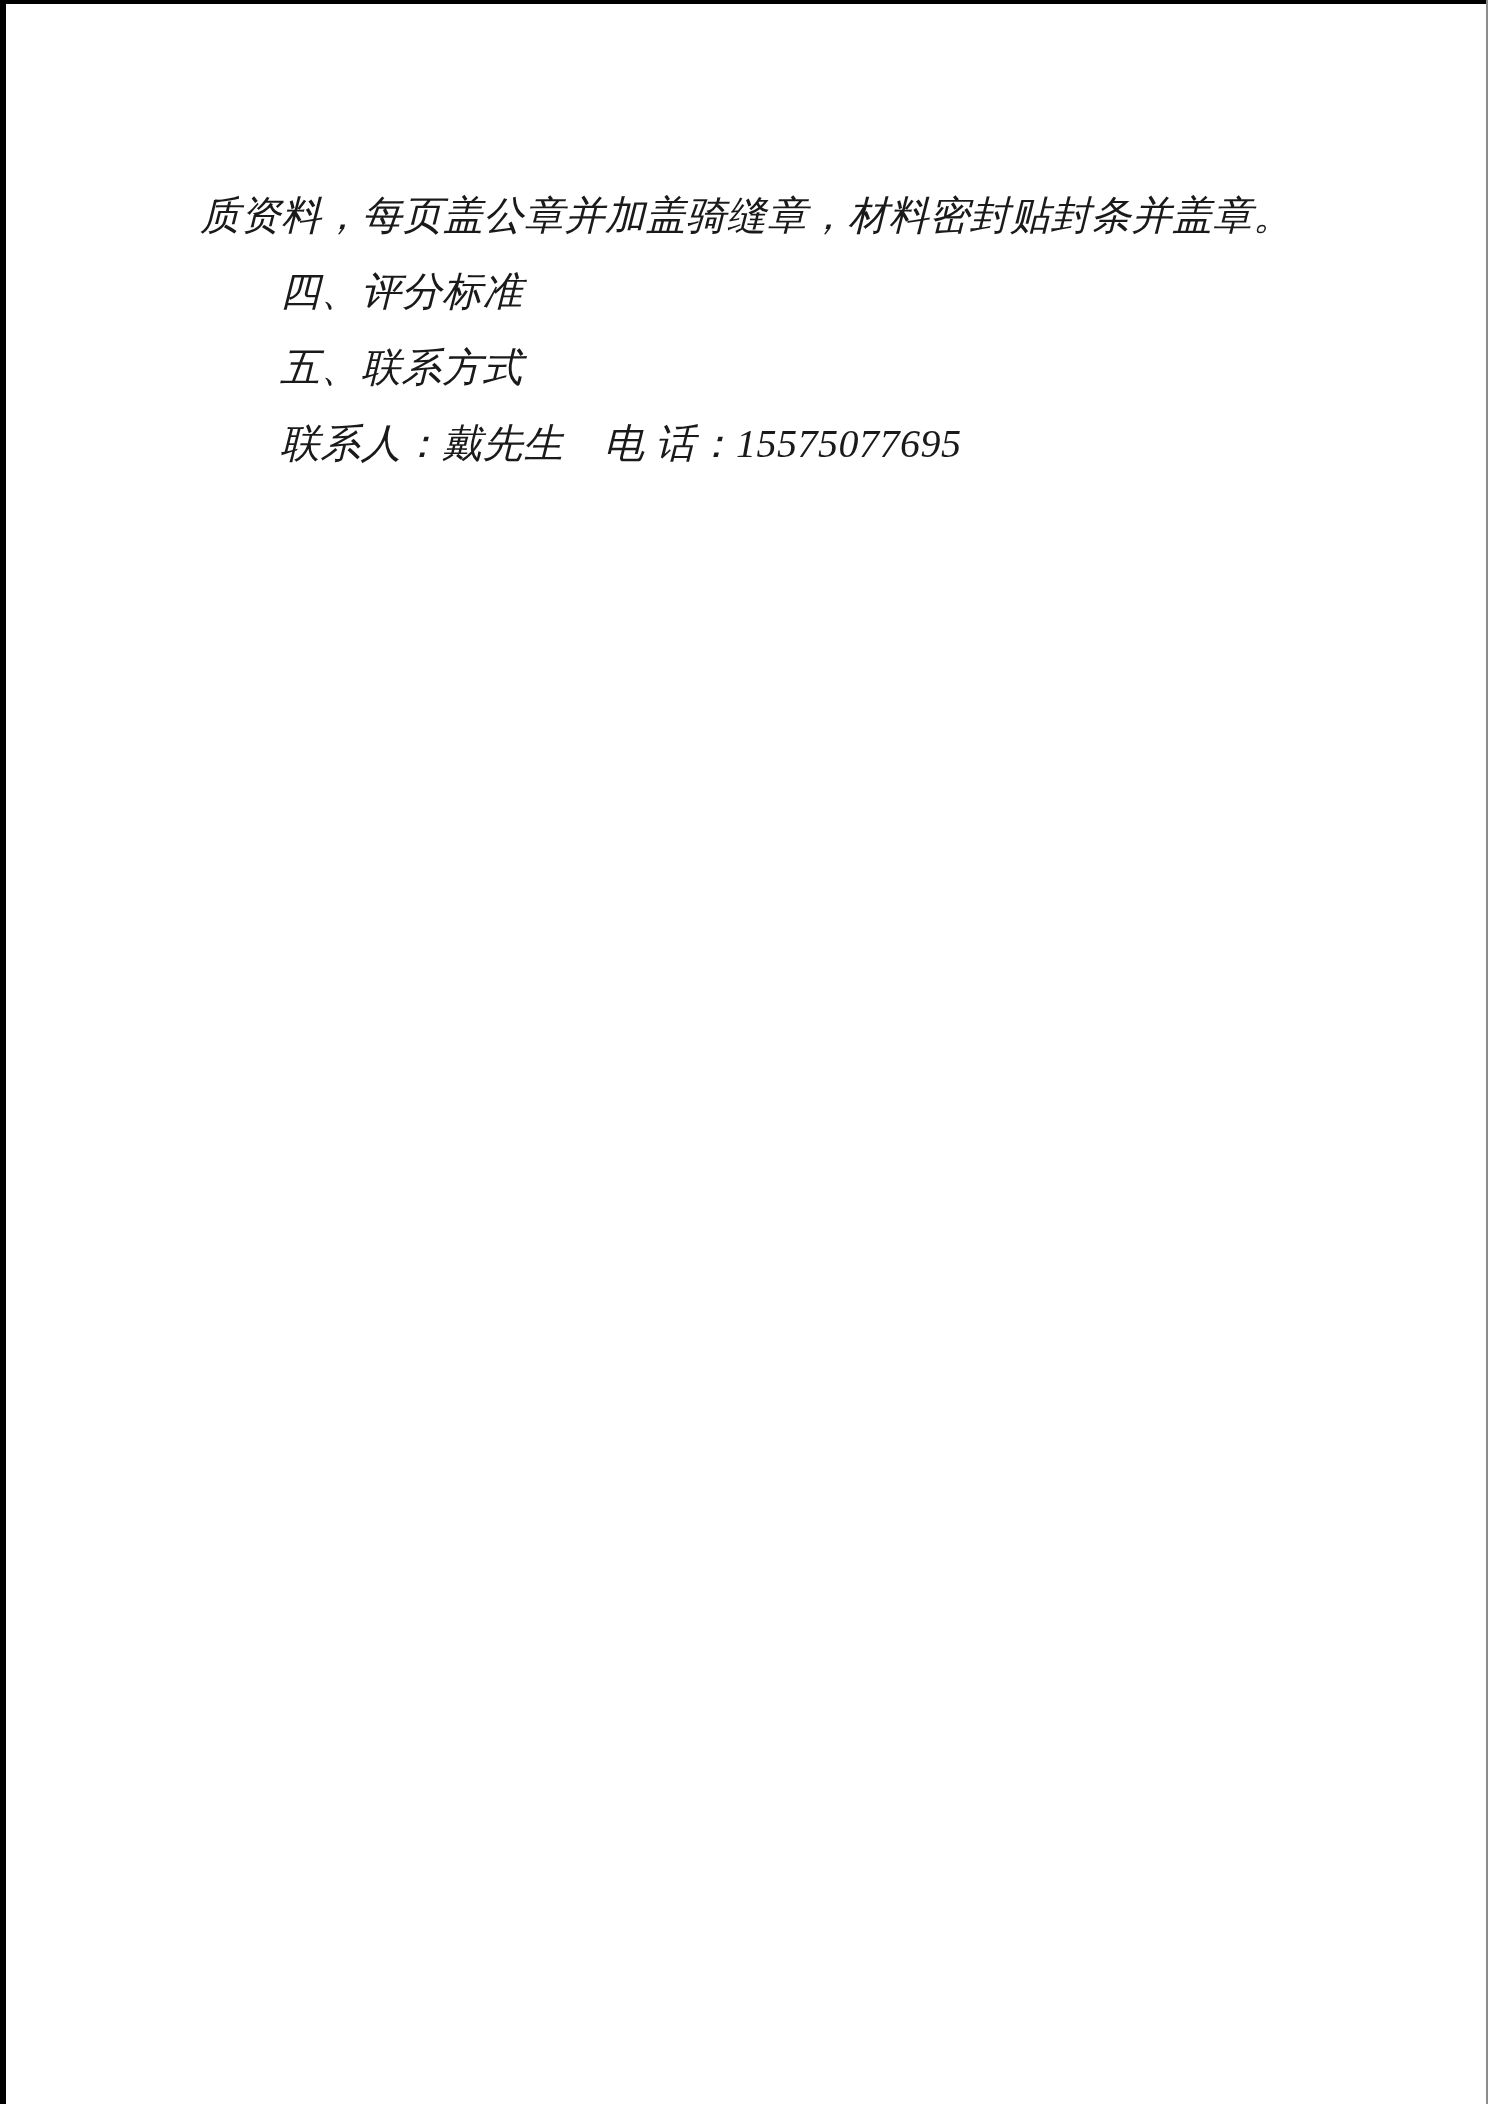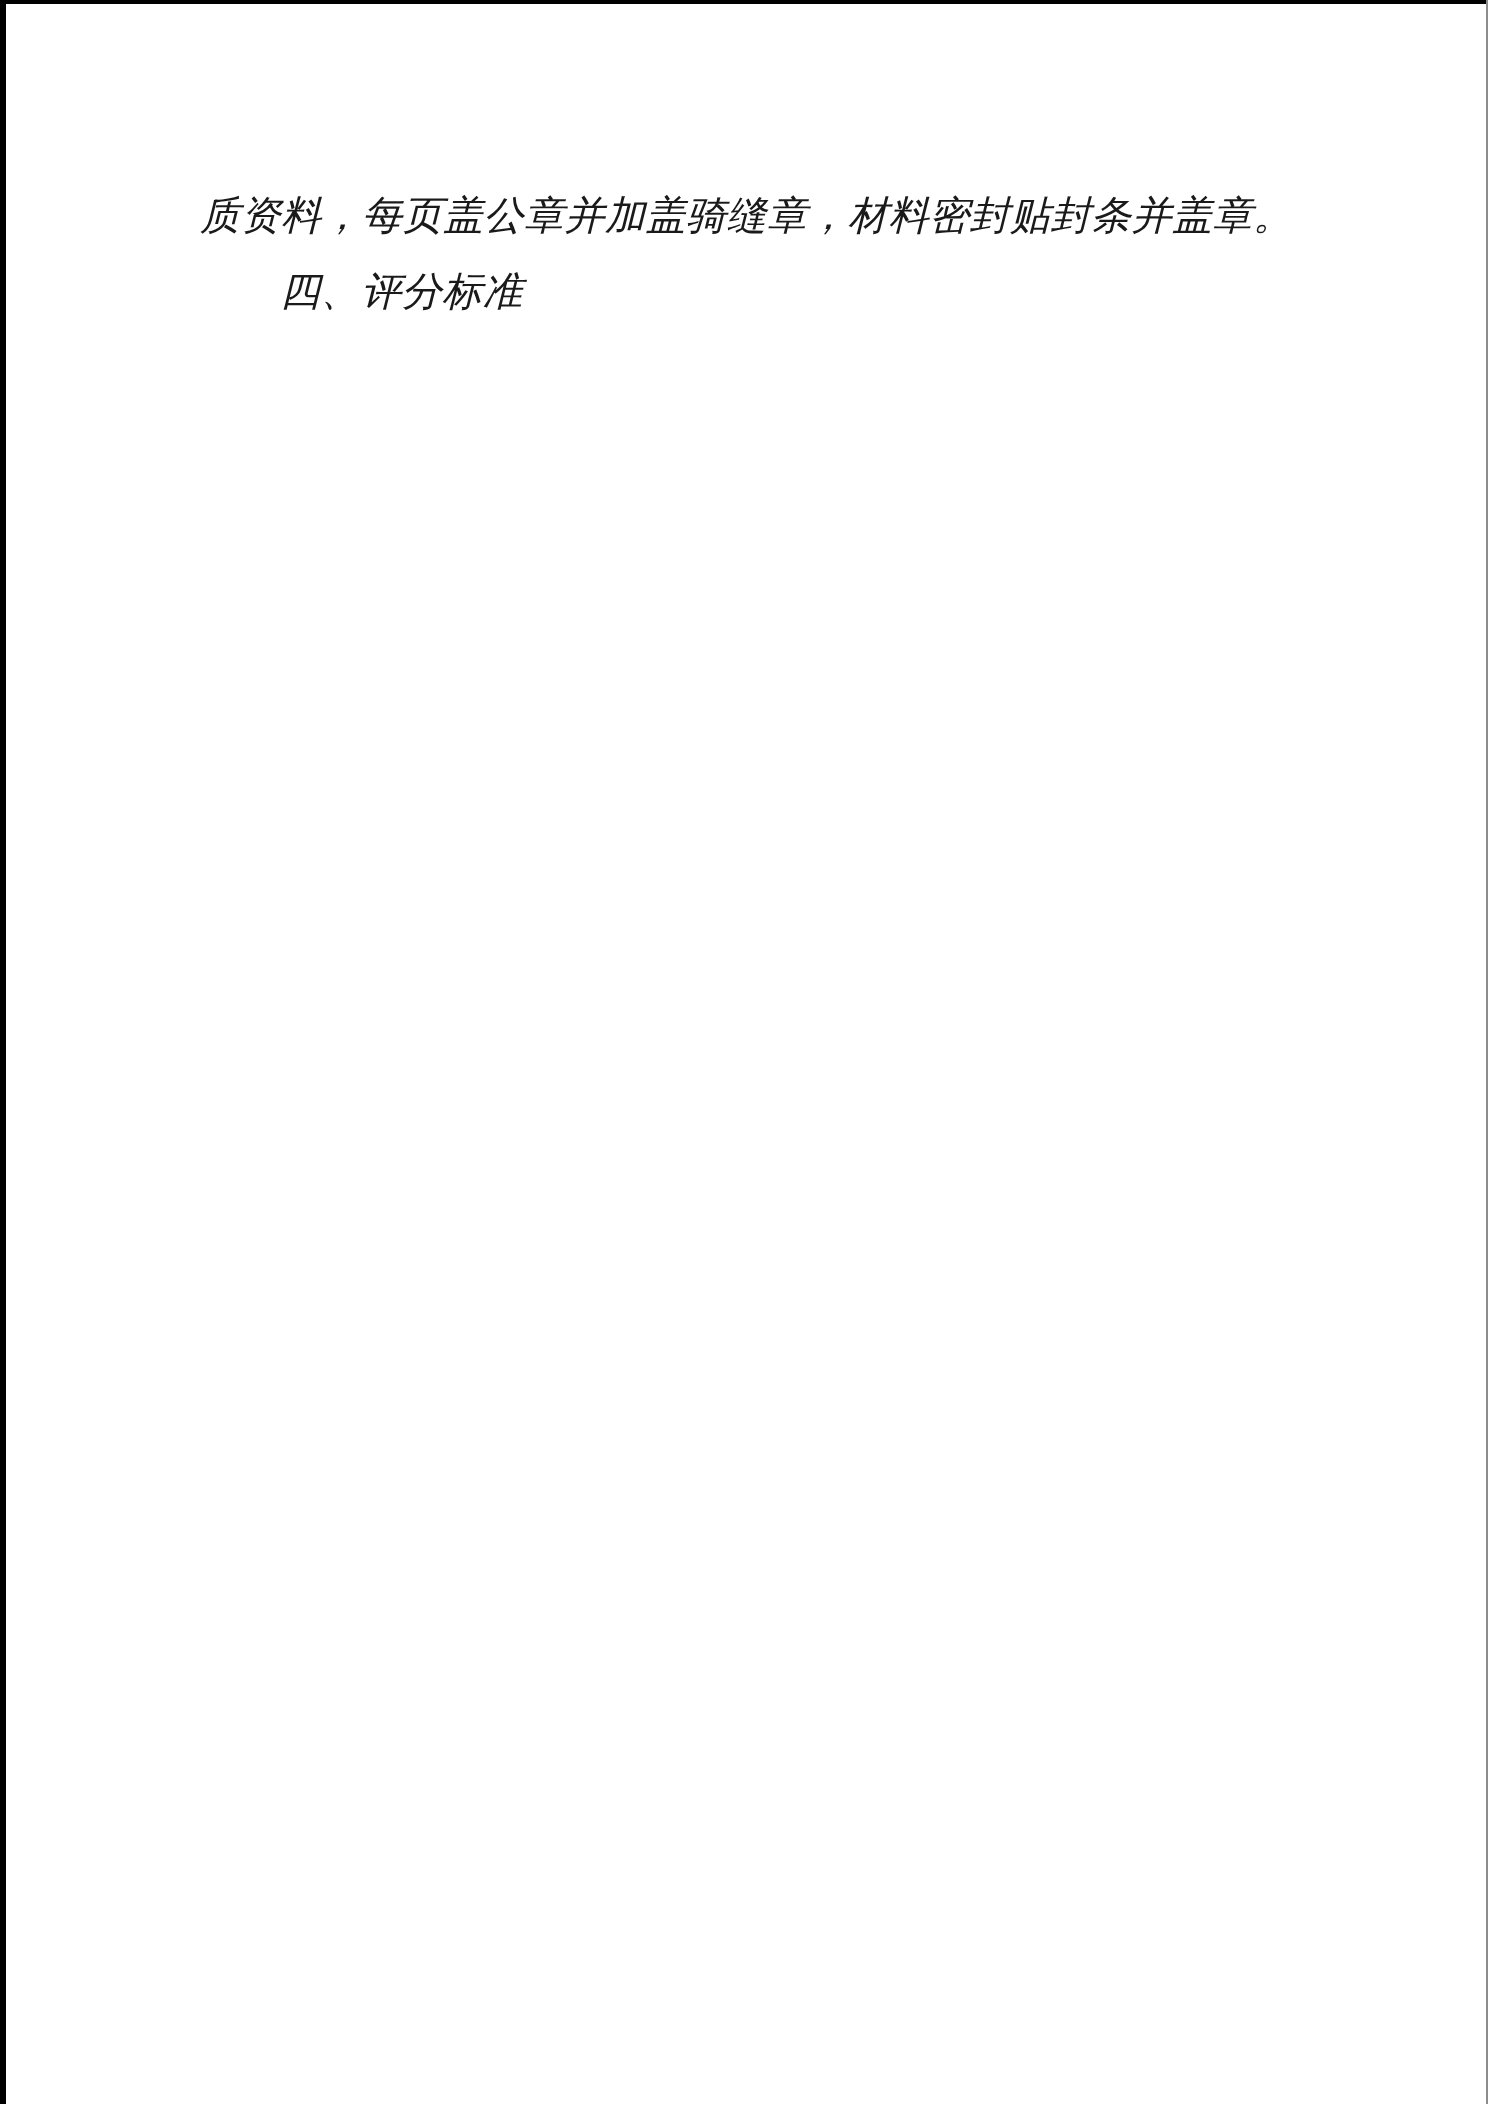--- a/index.html
+++ b/index.html
@@ -64,14 +64,16 @@
 <body>
 
 <div class="page">
   <div class="edge-top"></div>
   <div class="edge-left"></div>
   <div class="edge-right"></div>
 
   <div class="doc-body">
     <p>质资料，每页盖公章并加盖骑缝章，材料密封贴封条并盖章。</p>
     <p class="indent">四、评分标准</p>
+    <p class="indent">五、联系方式</p>
+    <p class="indent">联系人：戴先生　电 话：15575077695</p>
   </div>
 </div>
 
 </body></html>

